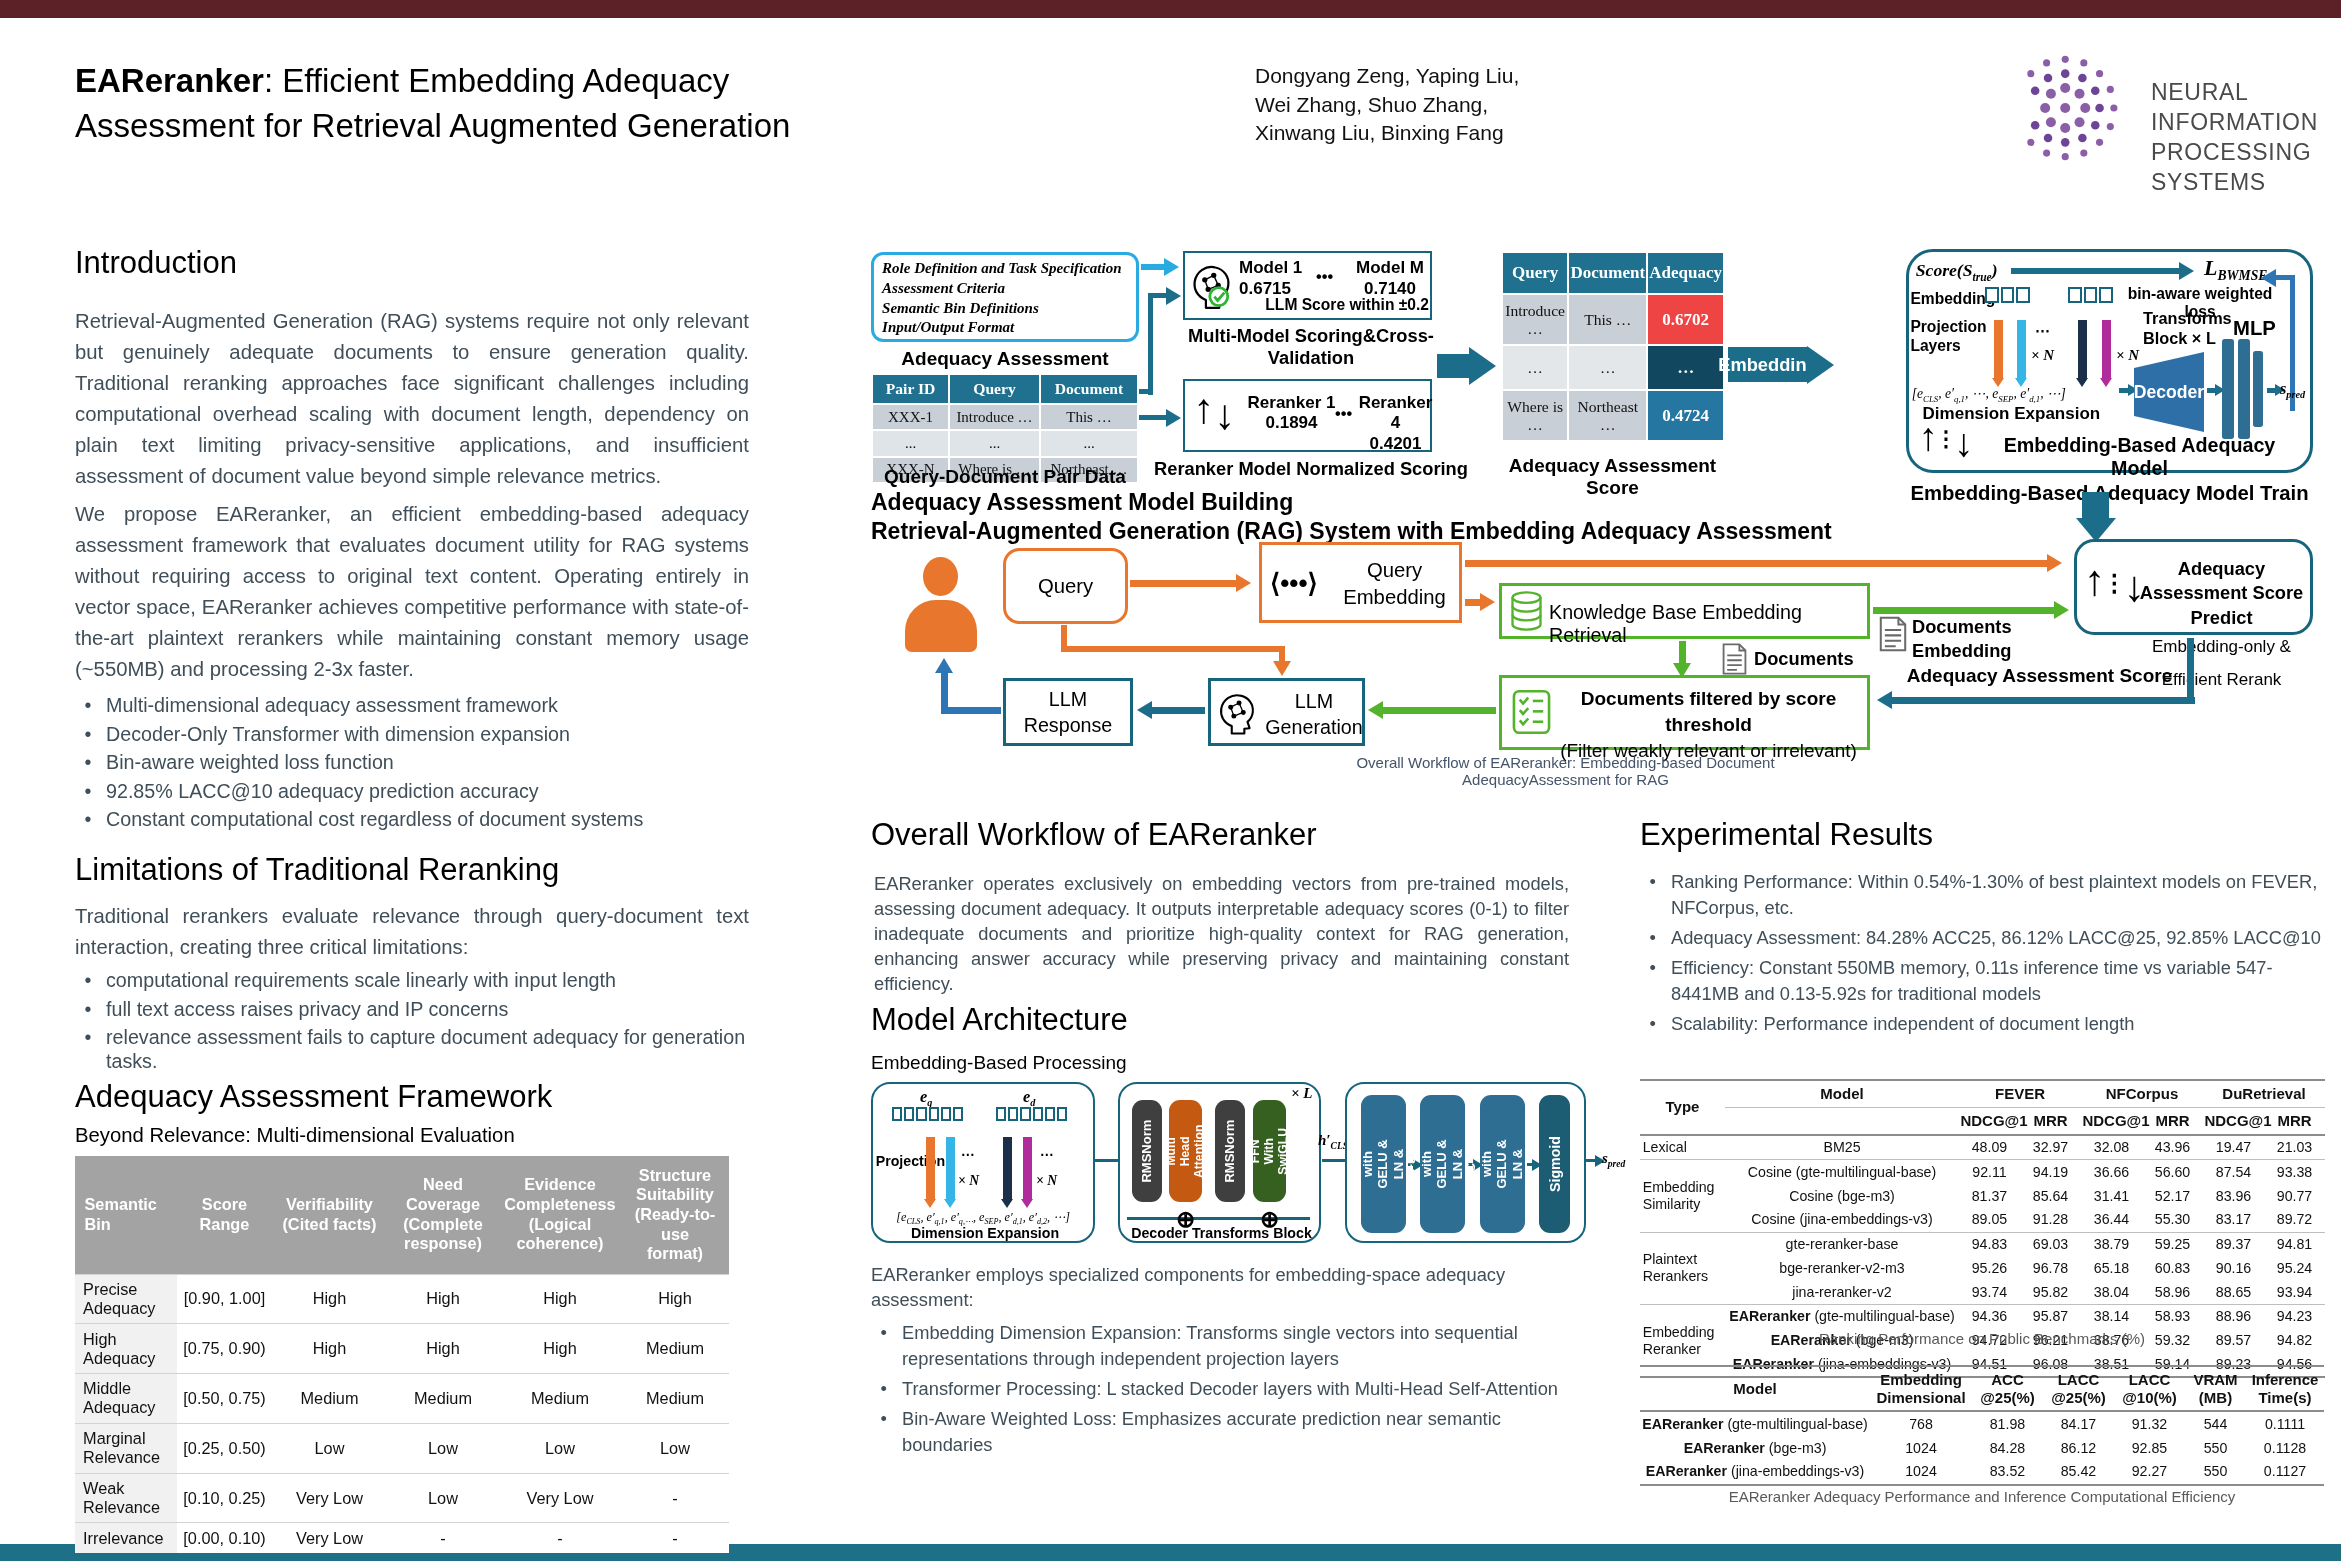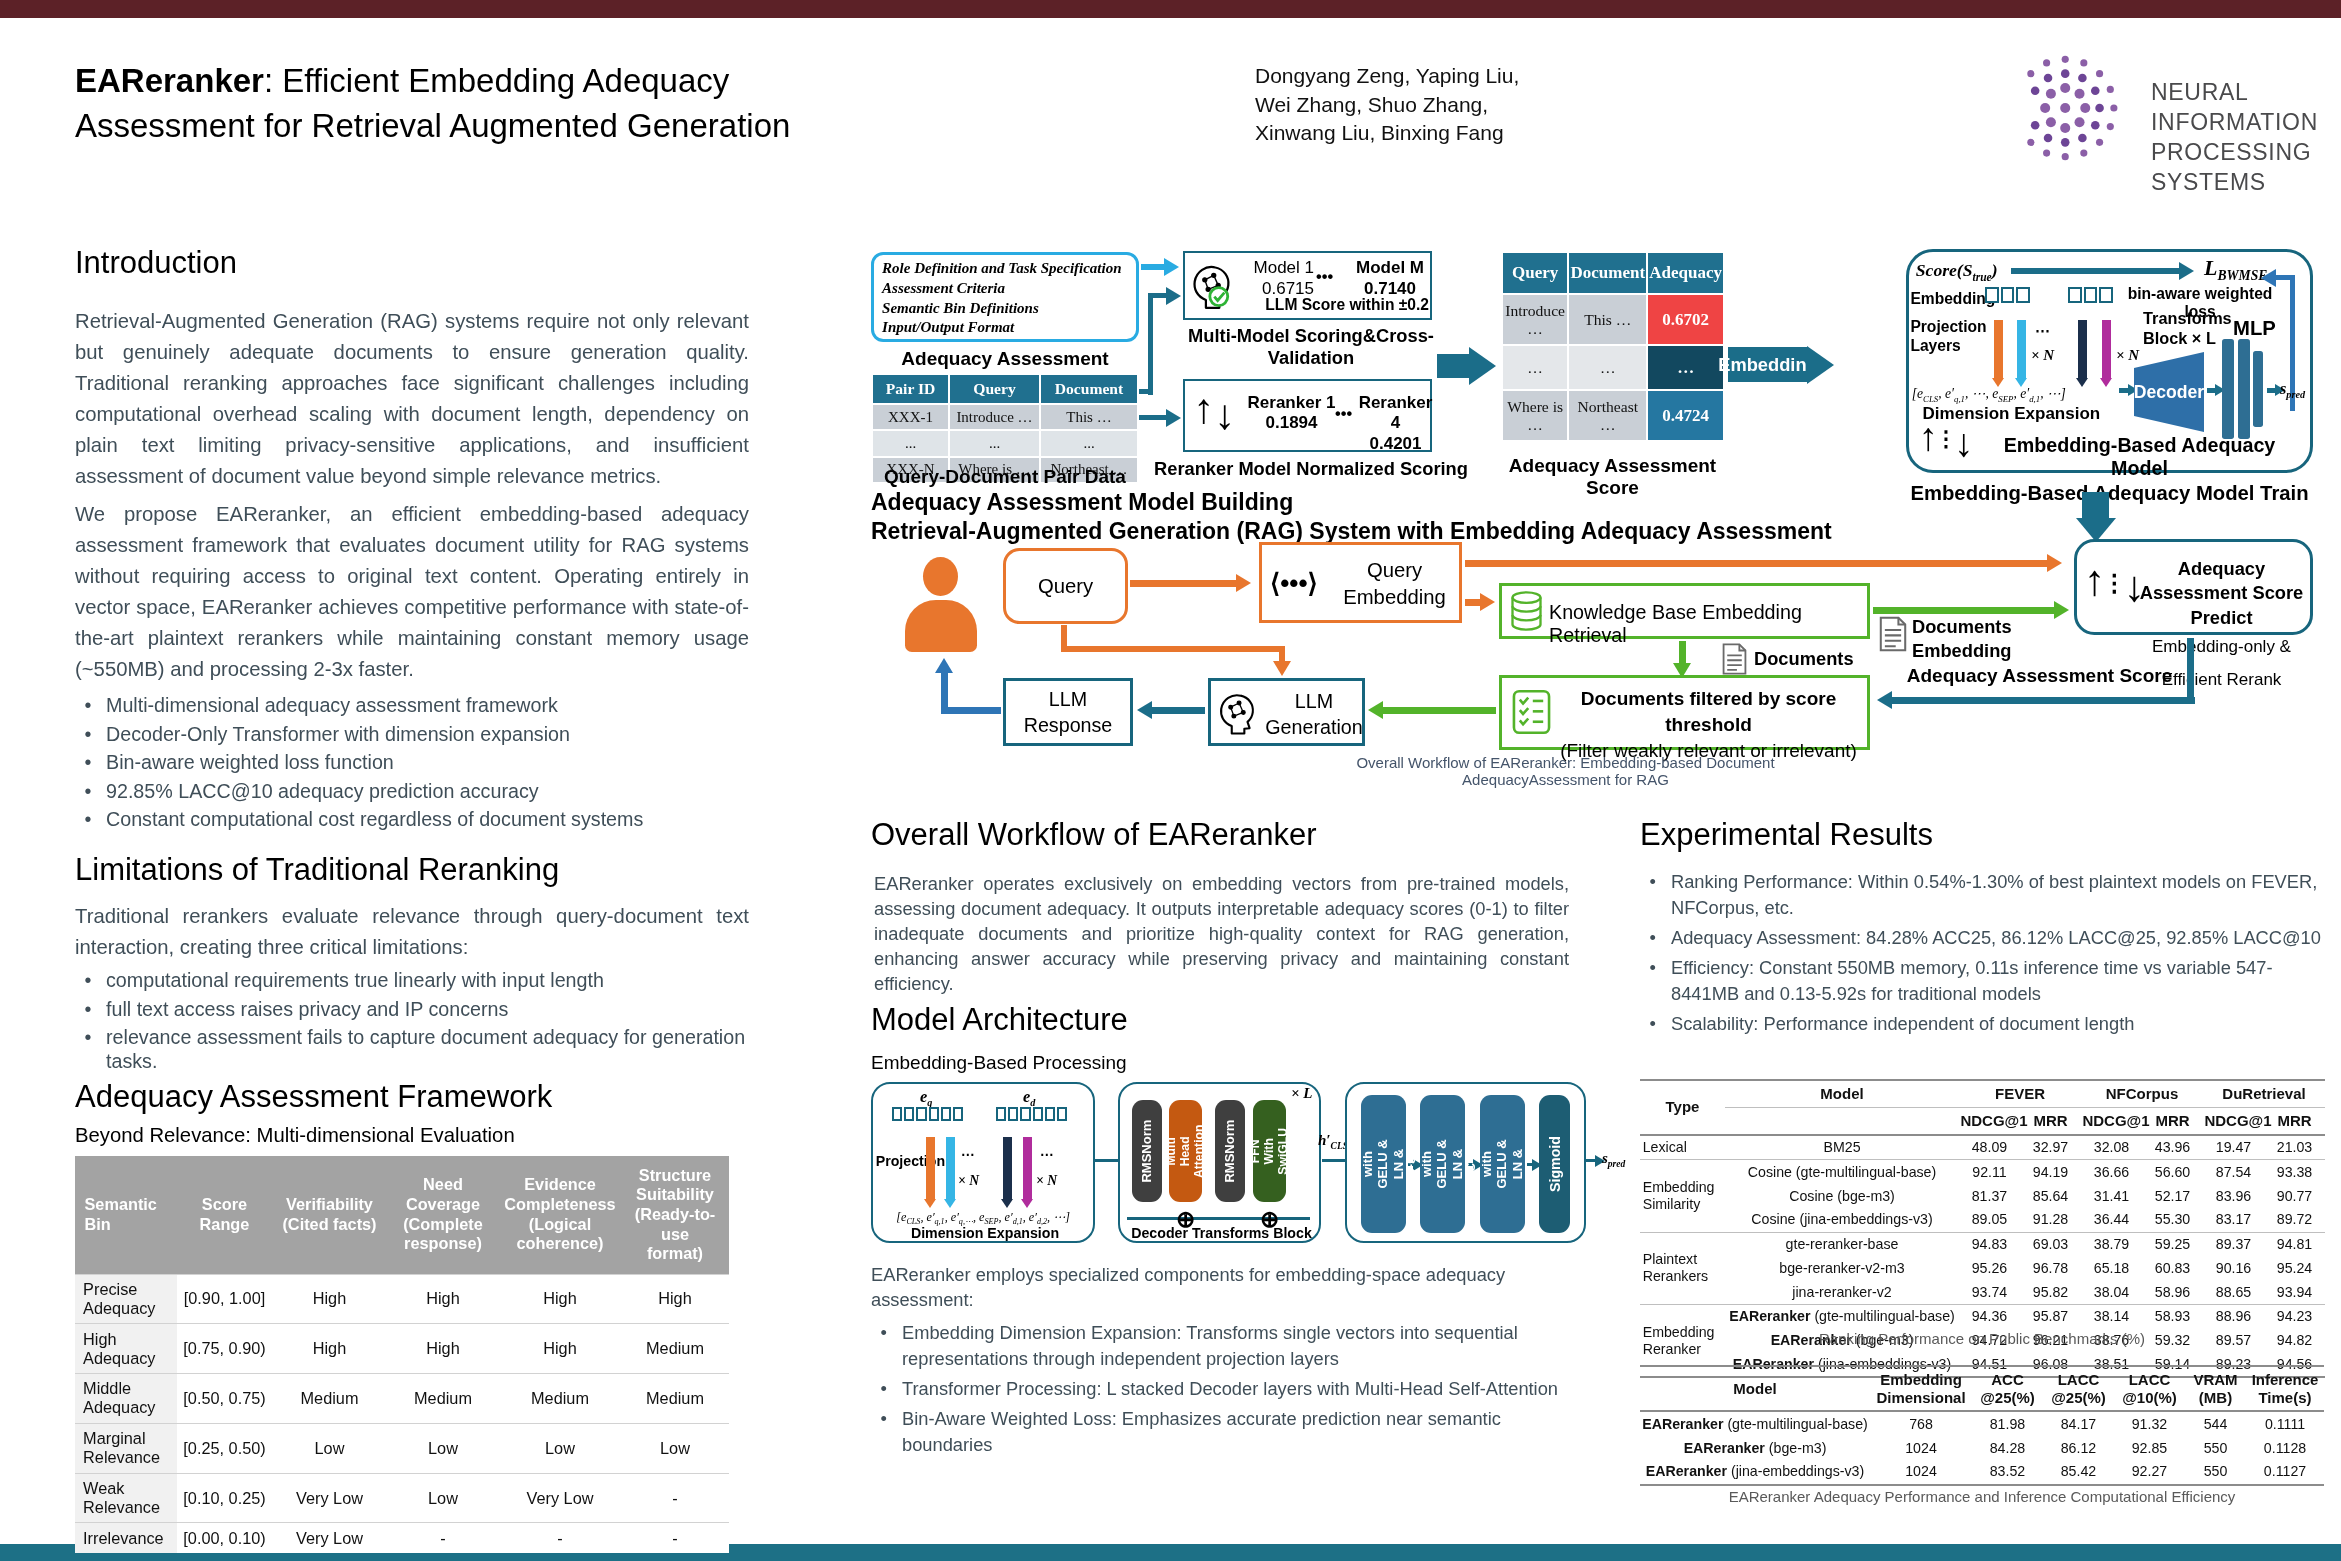--- a/index.html
+++ b/index.html
@@ -138,21 +138,21 @@
   <ul class="abs blts blts-l" style="left:75px;top:693px;width:674px;">
     <li>Multi-dimensional adequacy assessment framework</li>
     <li>Decoder-Only Transformer with dimension expansion</li>
     <li>Bin-aware weighted loss function</li>
     <li>92.85% LACC@10 adequacy prediction accuracy</li>
     <li>Constant computational cost regardless of document systems</li>
   </ul>
   <div class="abs h1" style="left:75px;top:852px;">Limitations of Traditional Reranking</div>
   <div class="abs body-text" style="left:75px;top:901px;width:674px;">Traditional rerankers evaluate relevance through query-document text interaction, creating three critical limitations:</div>
   <ul class="abs blts blts-l" style="left:75px;top:968px;width:674px;">
-    <li>computational requirements true linearly with input length</li>
+    <li>computational requirements scale linearly with input length</li>
     <li>full text access raises privacy and IP concerns</li>
     <li>relevance assessment fails to capture document adequacy for generation tasks.</li>
   </ul>
   <div class="abs h1" style="left:75px;top:1079px;">Adequacy Assessment Framework</div>
   <div class="abs sub" style="left:75px;top:1124px;">Beyond Relevance: Multi-dimensional Evaluation</div>
   <table class="fw abs" style="left:75px;top:1156px;">
     <colgroup>
         <col style="width:102px">
         <col style="width:95px">
         <col style="width:115px">
@@ -288,21 +288,21 @@
       <g stroke="#000" stroke-width="2.5" fill="#000">
           <circle cx="28" cy="30" r="3.5"></circle>
           <circle cx="44" cy="22" r="3.5"></circle>
           <circle cx="52" cy="40" r="3.5"></circle>
           <circle cx="34" cy="47" r="3.5"></circle>
           <path d="M28 30 L44 22 M44 22 L52 40 M52 40 L34 47 M34 47 L28 30" fill="none"></path>
         </g>
       <circle cx="53" cy="60" r="16" fill="#fff" stroke="#2eb335" stroke-width="5"></circle>
         <path d="M45 60 l6 7 l12 -14" stroke="#2eb335" stroke-width="5" fill="none"></path>
     </svg>
-    <div class="abs" style="left:54px;top:5.4px;width:75px;text-align:right;font-size:17px;line-height:20.3px;font-weight:400;">
+    <div class="abs" style="left:54px;top:5.4px;width:75px;text-align:left;font-size:17px;line-height:20.3px;font-weight:700;">
       <div>Model 1</div>
       <div>0.6715</div>
     </div>
     <div class="abs" style="left:131px;top:13.6px;font-size:16.3px;font-weight:700;">•••</div>
     <div class="abs" style="left:166px;top:5.4px;width:78px;text-align:center;font-size:17px;line-height:20.3px;font-weight:600;">
       <div>Model M</div>
       <div>0.7140</div>
     </div>
     <div class="abs" style="left:64px;top:43px;width:180px;text-align:right;font-size:15.6px;font-weight:600;">LLM Score within ±0.2</div>
   </div>

